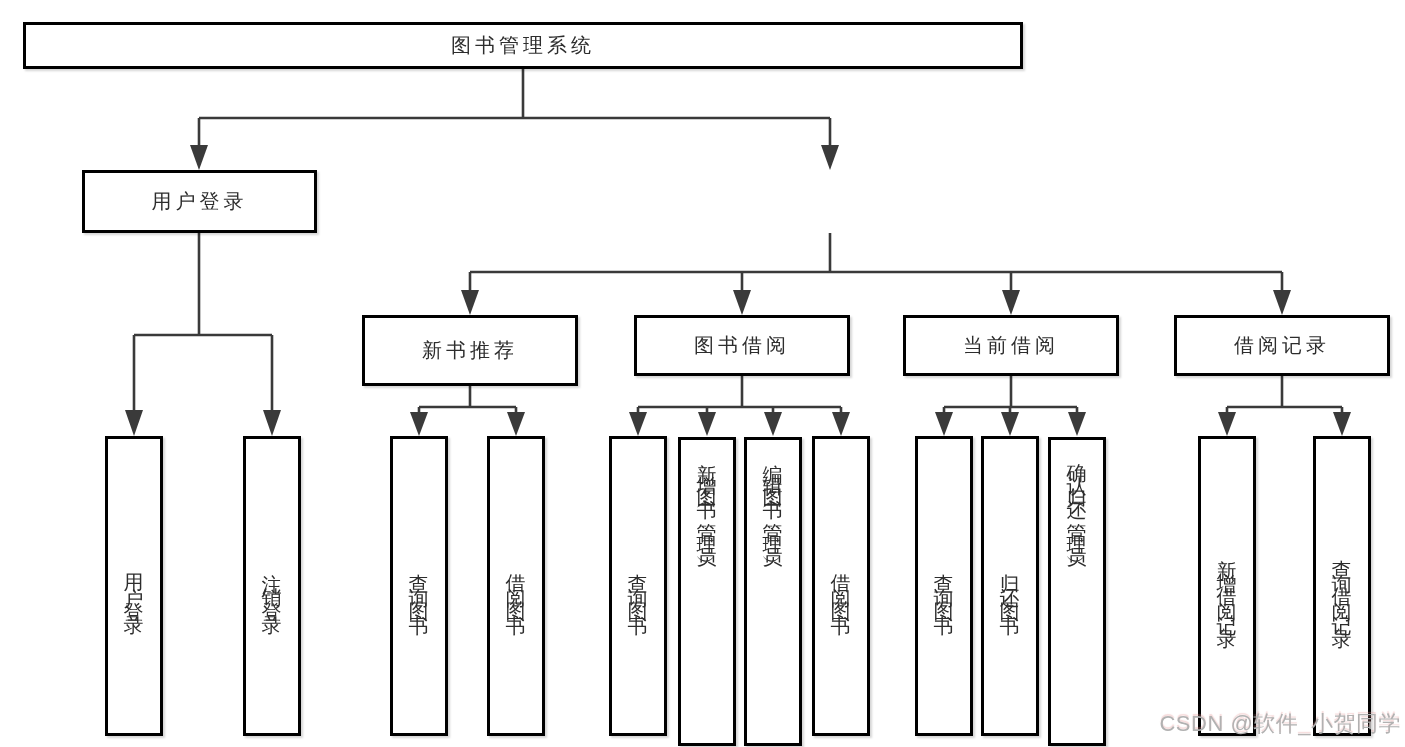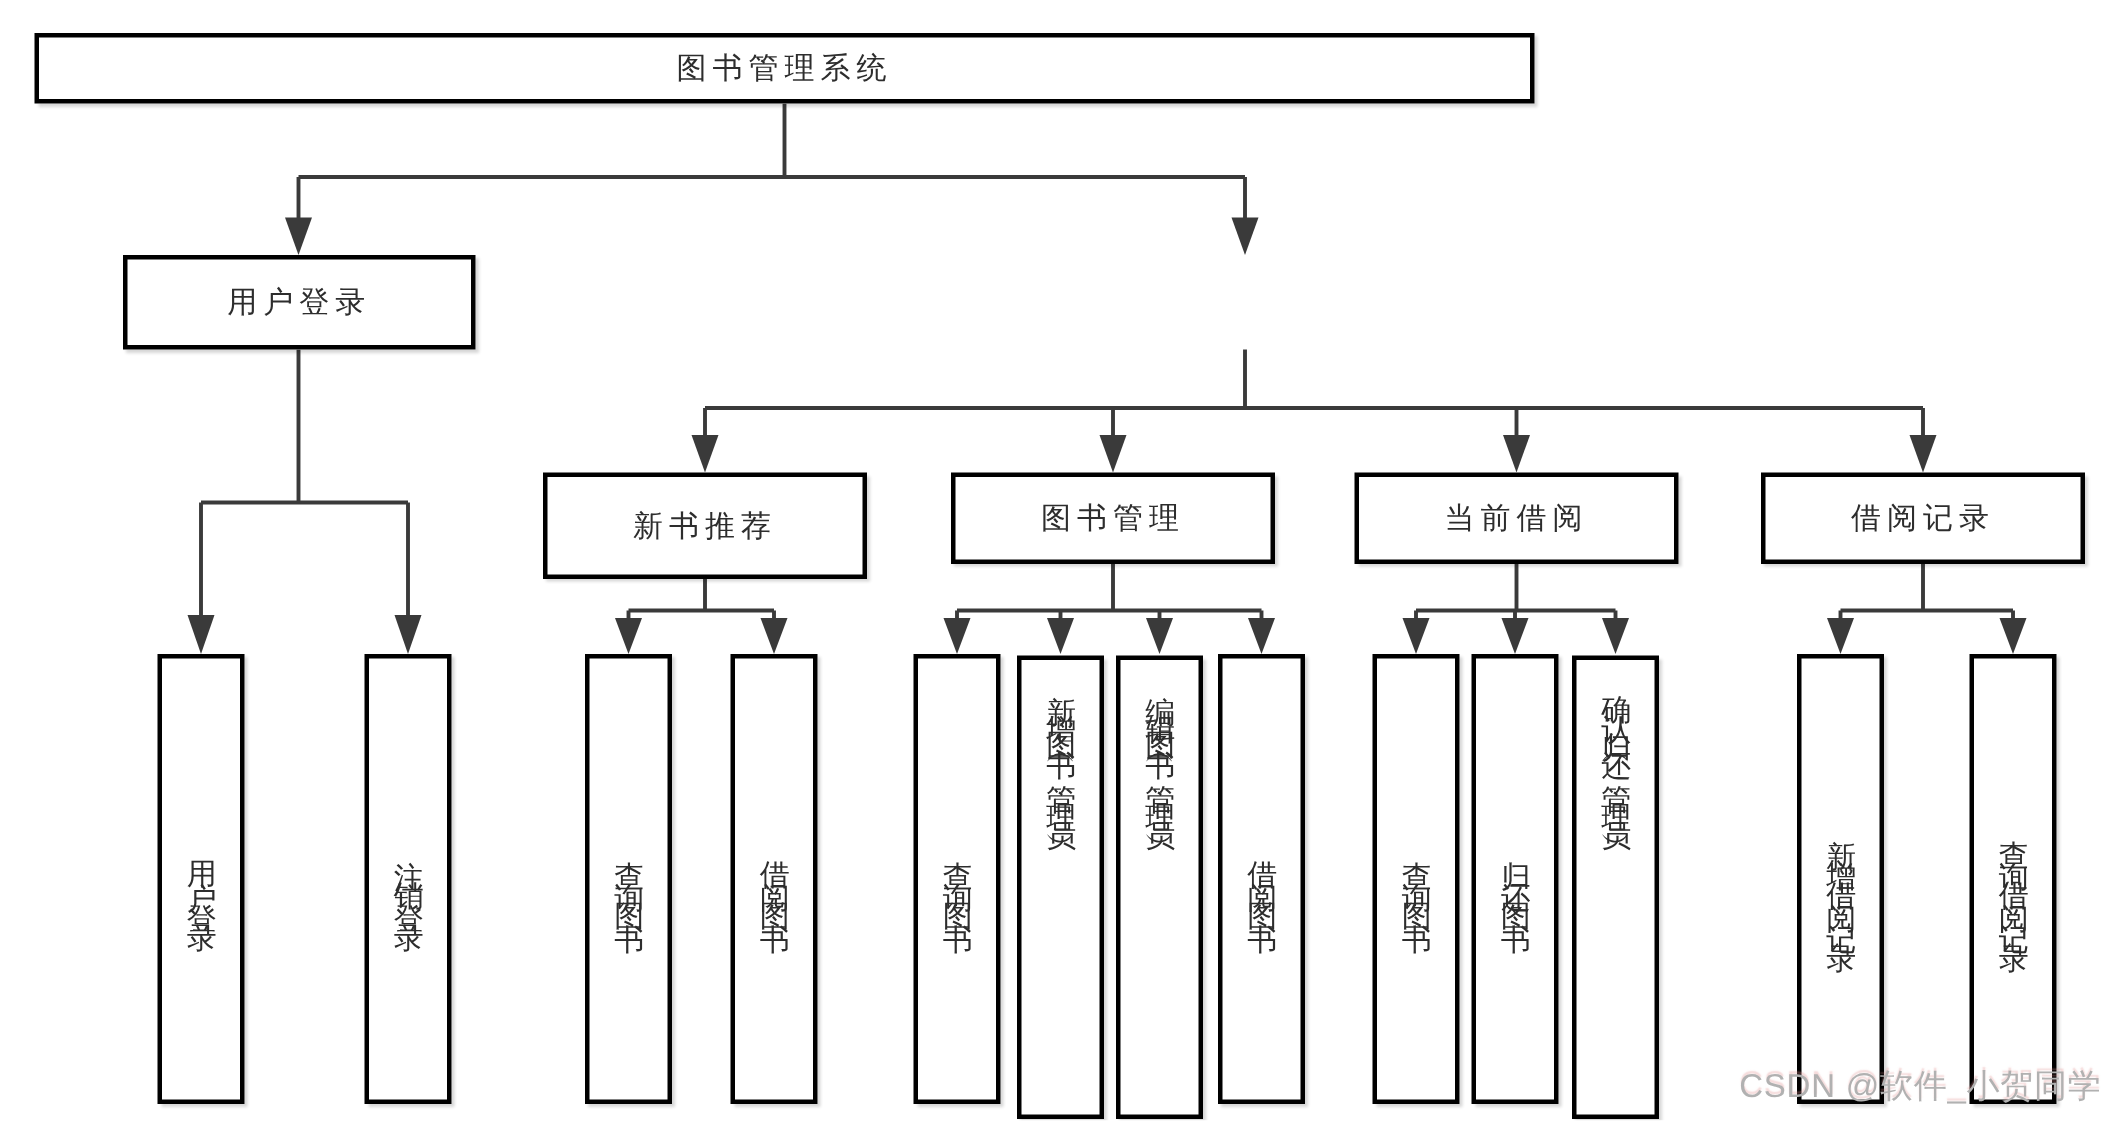--- a/index.html
+++ b/index.html
@@ -101,21 +101,21 @@
   </div>
 
   <div class="box hbox" style="left:82px;top:170px;width:235px;height:63px;">
     <span>用户登录</span>
   </div>
 
   <div class="box hbox" style="left:362px;top:315px;width:216px;height:71px;">
     <span>新书推荐</span>
   </div>
   <div class="box hbox" style="left:634px;top:315px;width:216px;height:61px;">
-    <span>图书管理</span>
+    <span>图书借阅</span>
   </div>
   <div class="box hbox" style="left:903px;top:315px;width:216px;height:61px;font-family:Liberation Serif, serif;">
     <span>当前借阅</span>
   </div>
   <div class="box hbox" style="left:1174px;top:315px;width:216px;height:61px;">
     <span>借阅记录</span>
   </div>
 
   <div class="box vbox" style="left:105px;top:436px;width:58px;height:300px;">
     <span class="vtext">用户登录</span>

